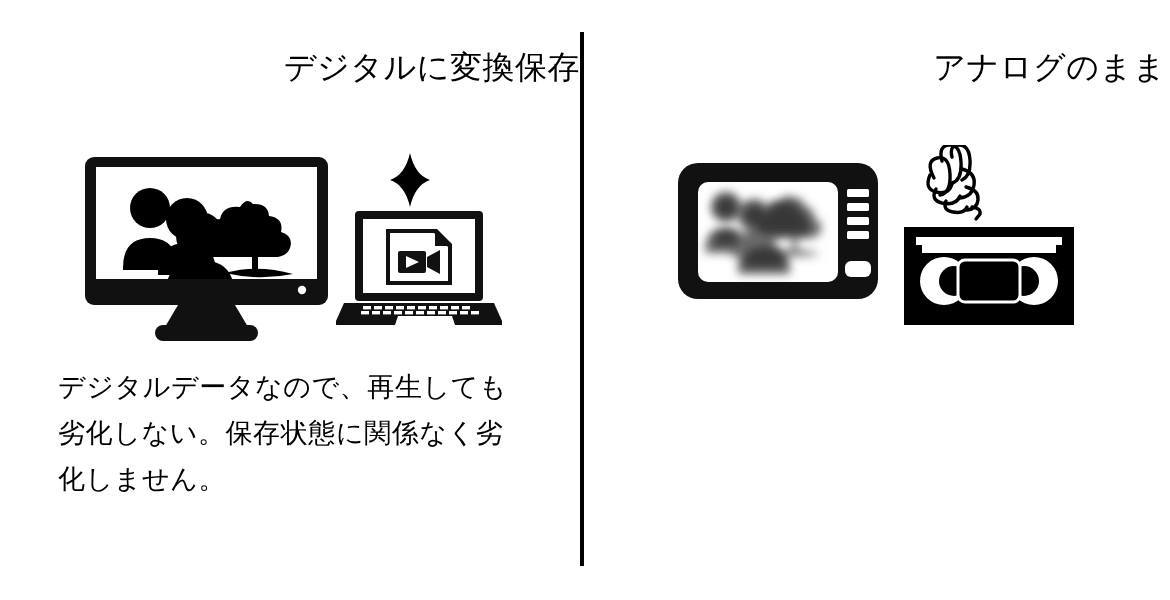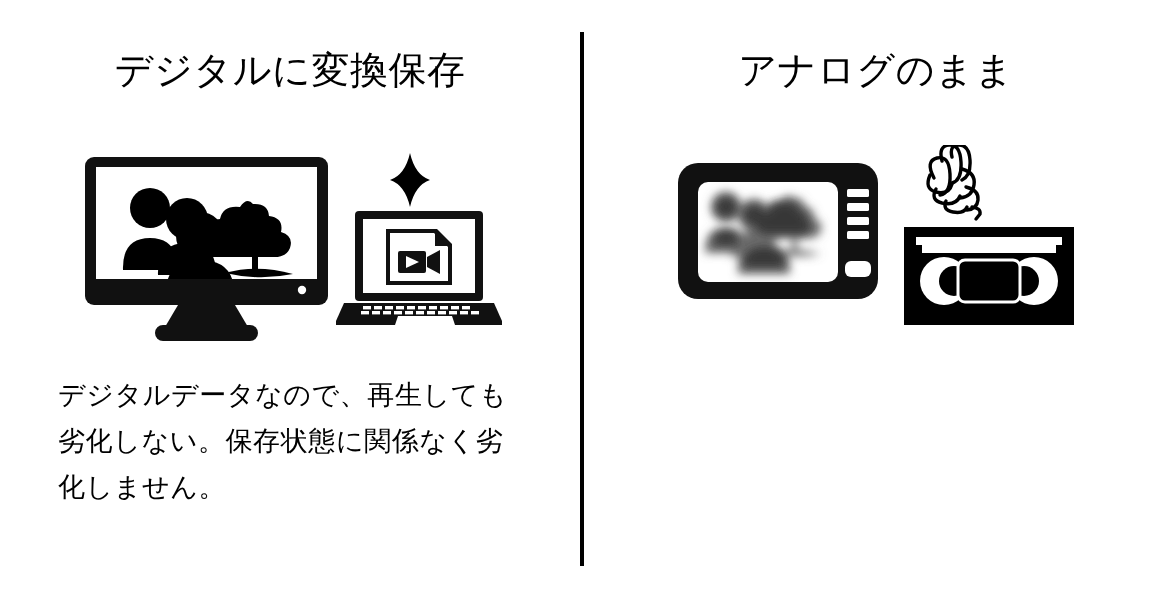--- a/index.html
+++ b/index.html
@@ -38,40 +38,40 @@
     height: 600px;
   }
   .column.left  { left: 0; }
   .column.right { left: 586px; }
 
   .heading {
     position: absolute;
     top: 48px;
     left: 0;
     width: 100%;
-    text-align: center;
-    font-size: 38px;
+    text-align: right;
+    font-size: 32px;
     line-height: 1.2;
     letter-spacing: 0.5px;
     font-weight: 400;
     white-space: nowrap;
   }
 
   .art {
     position: absolute;
     top: 145px;
     left: 0;
     width: 100%;
     height: 200px;
   }
 
   .body-text {
     position: absolute;
     left: 58px;
-    top: 372px;
+    top: 364px;
     width: 470px;
     font-size: 27px;
     line-height: 46px;
     letter-spacing: 0.6px;
     text-align: left;
     word-break: break-all;
   }
   .column.right .body-text {
     left: 68px;
     width: 460px;

